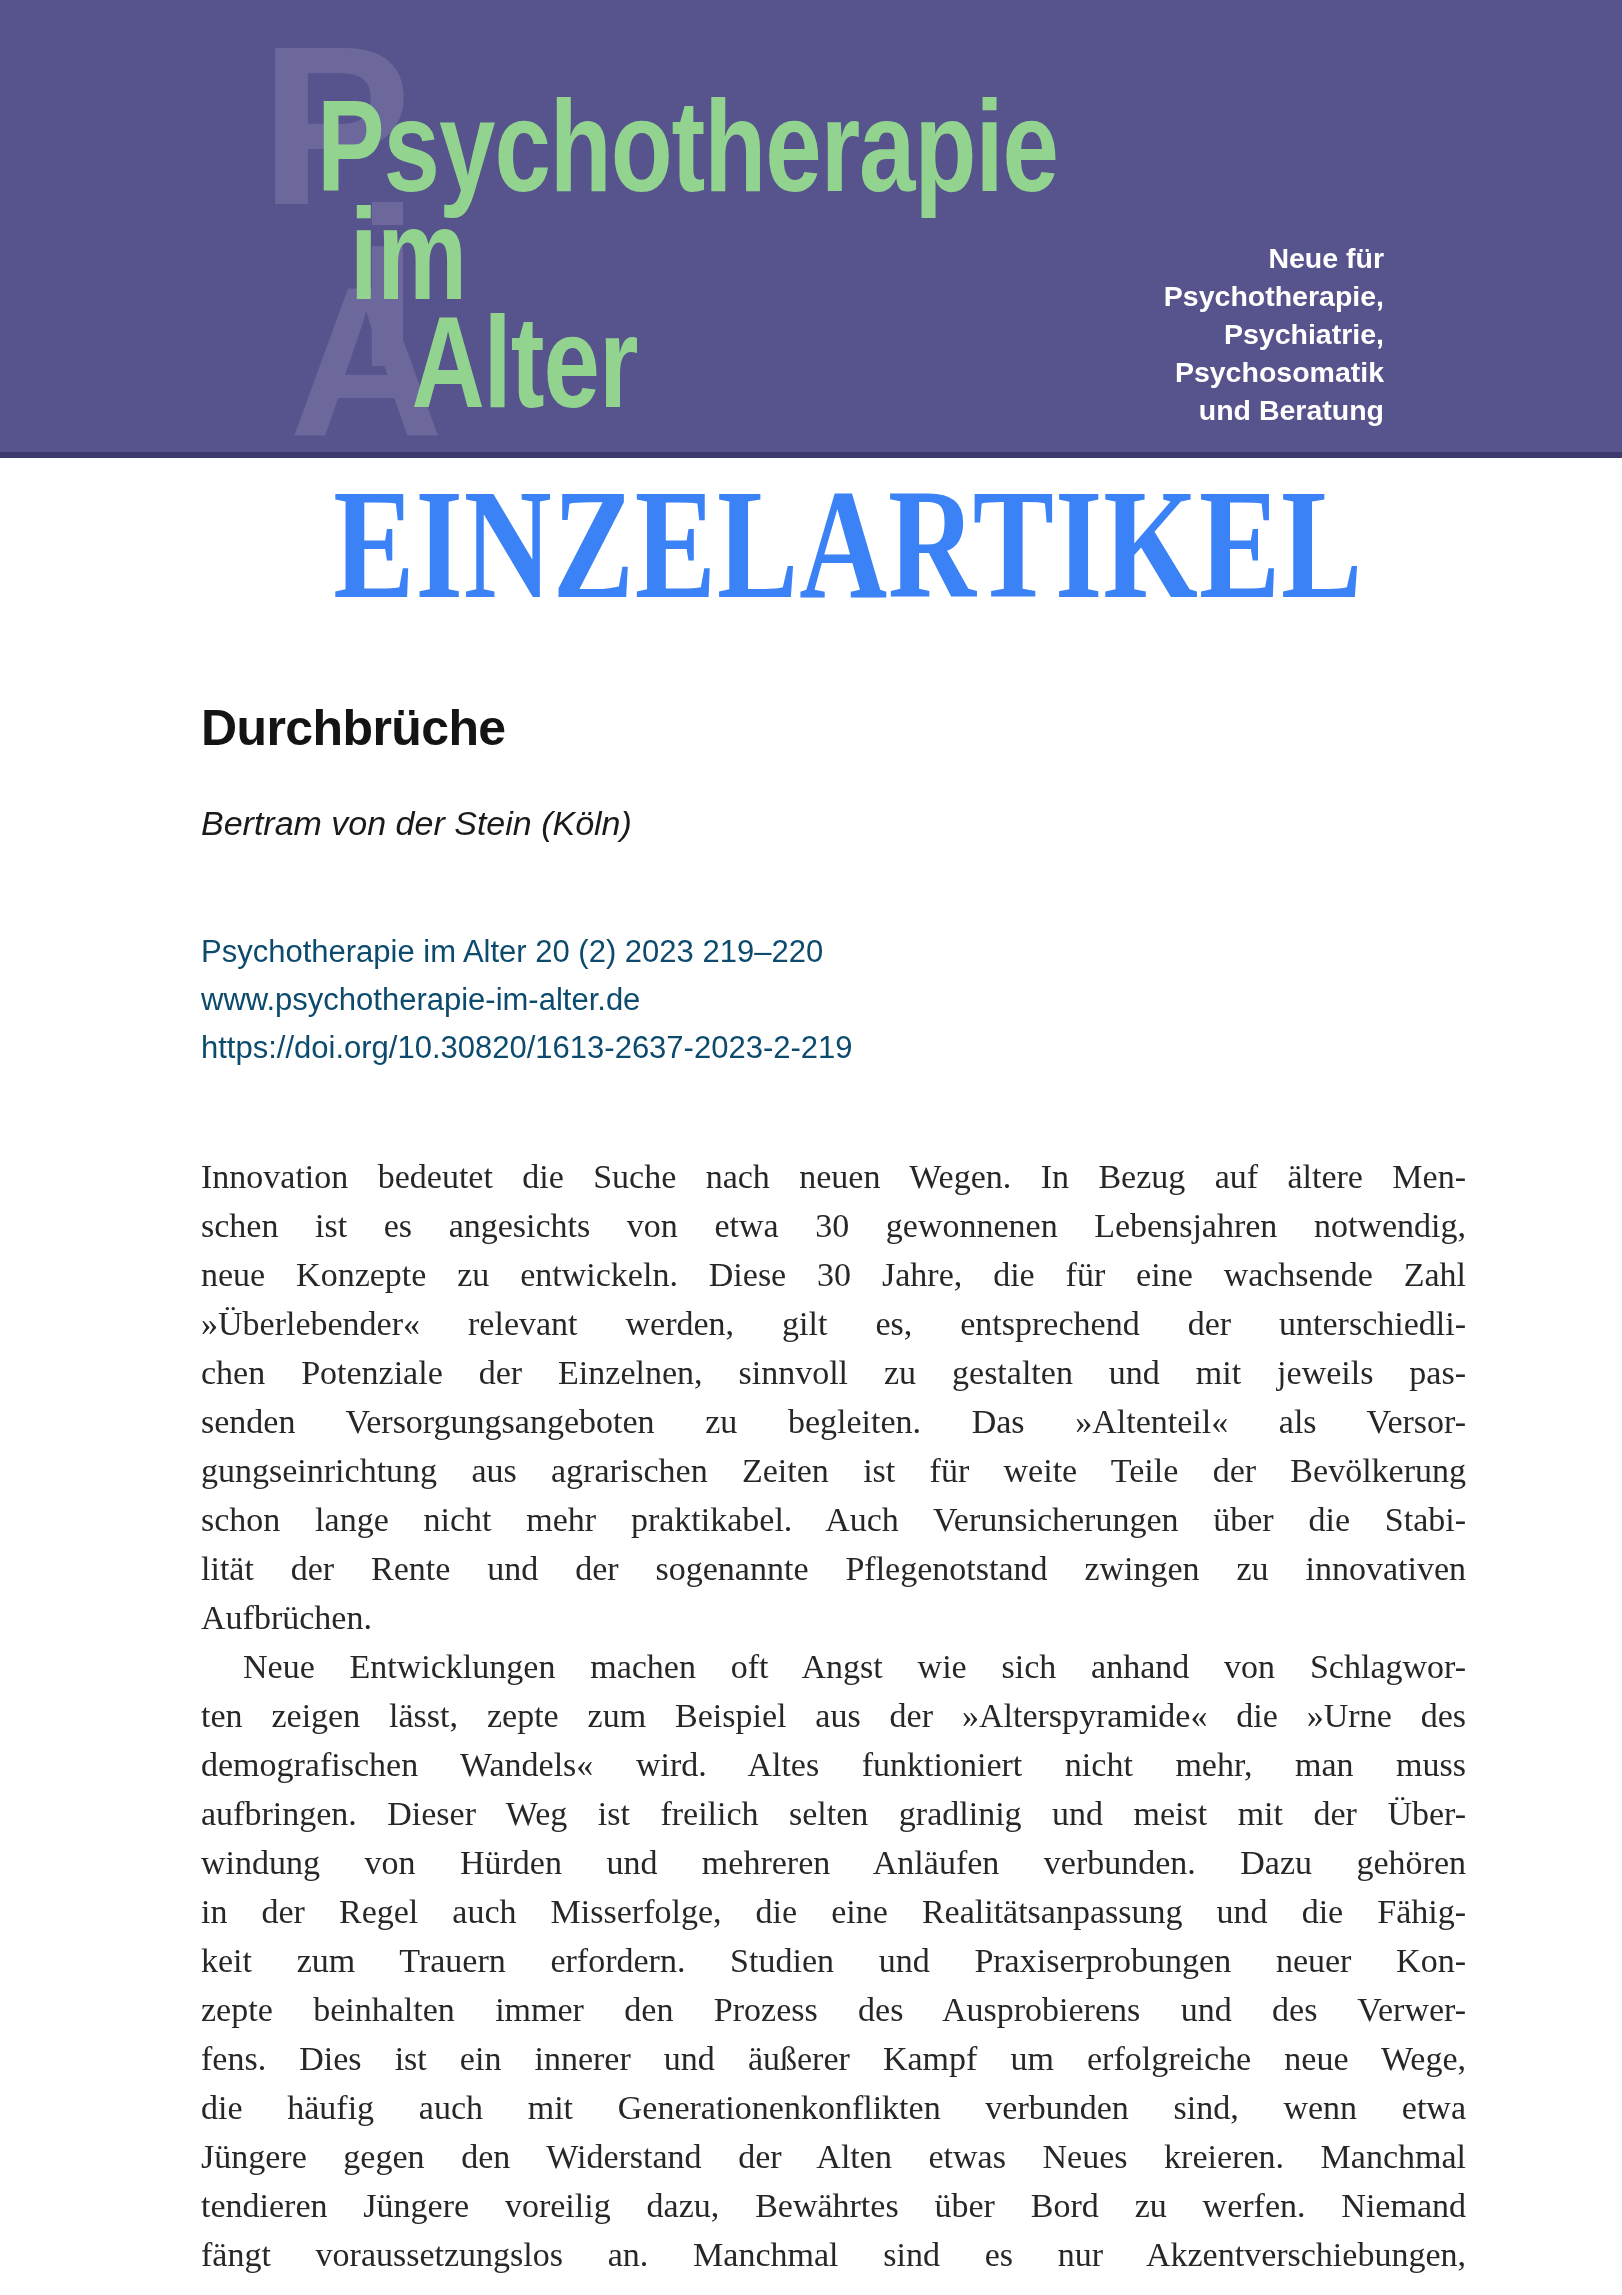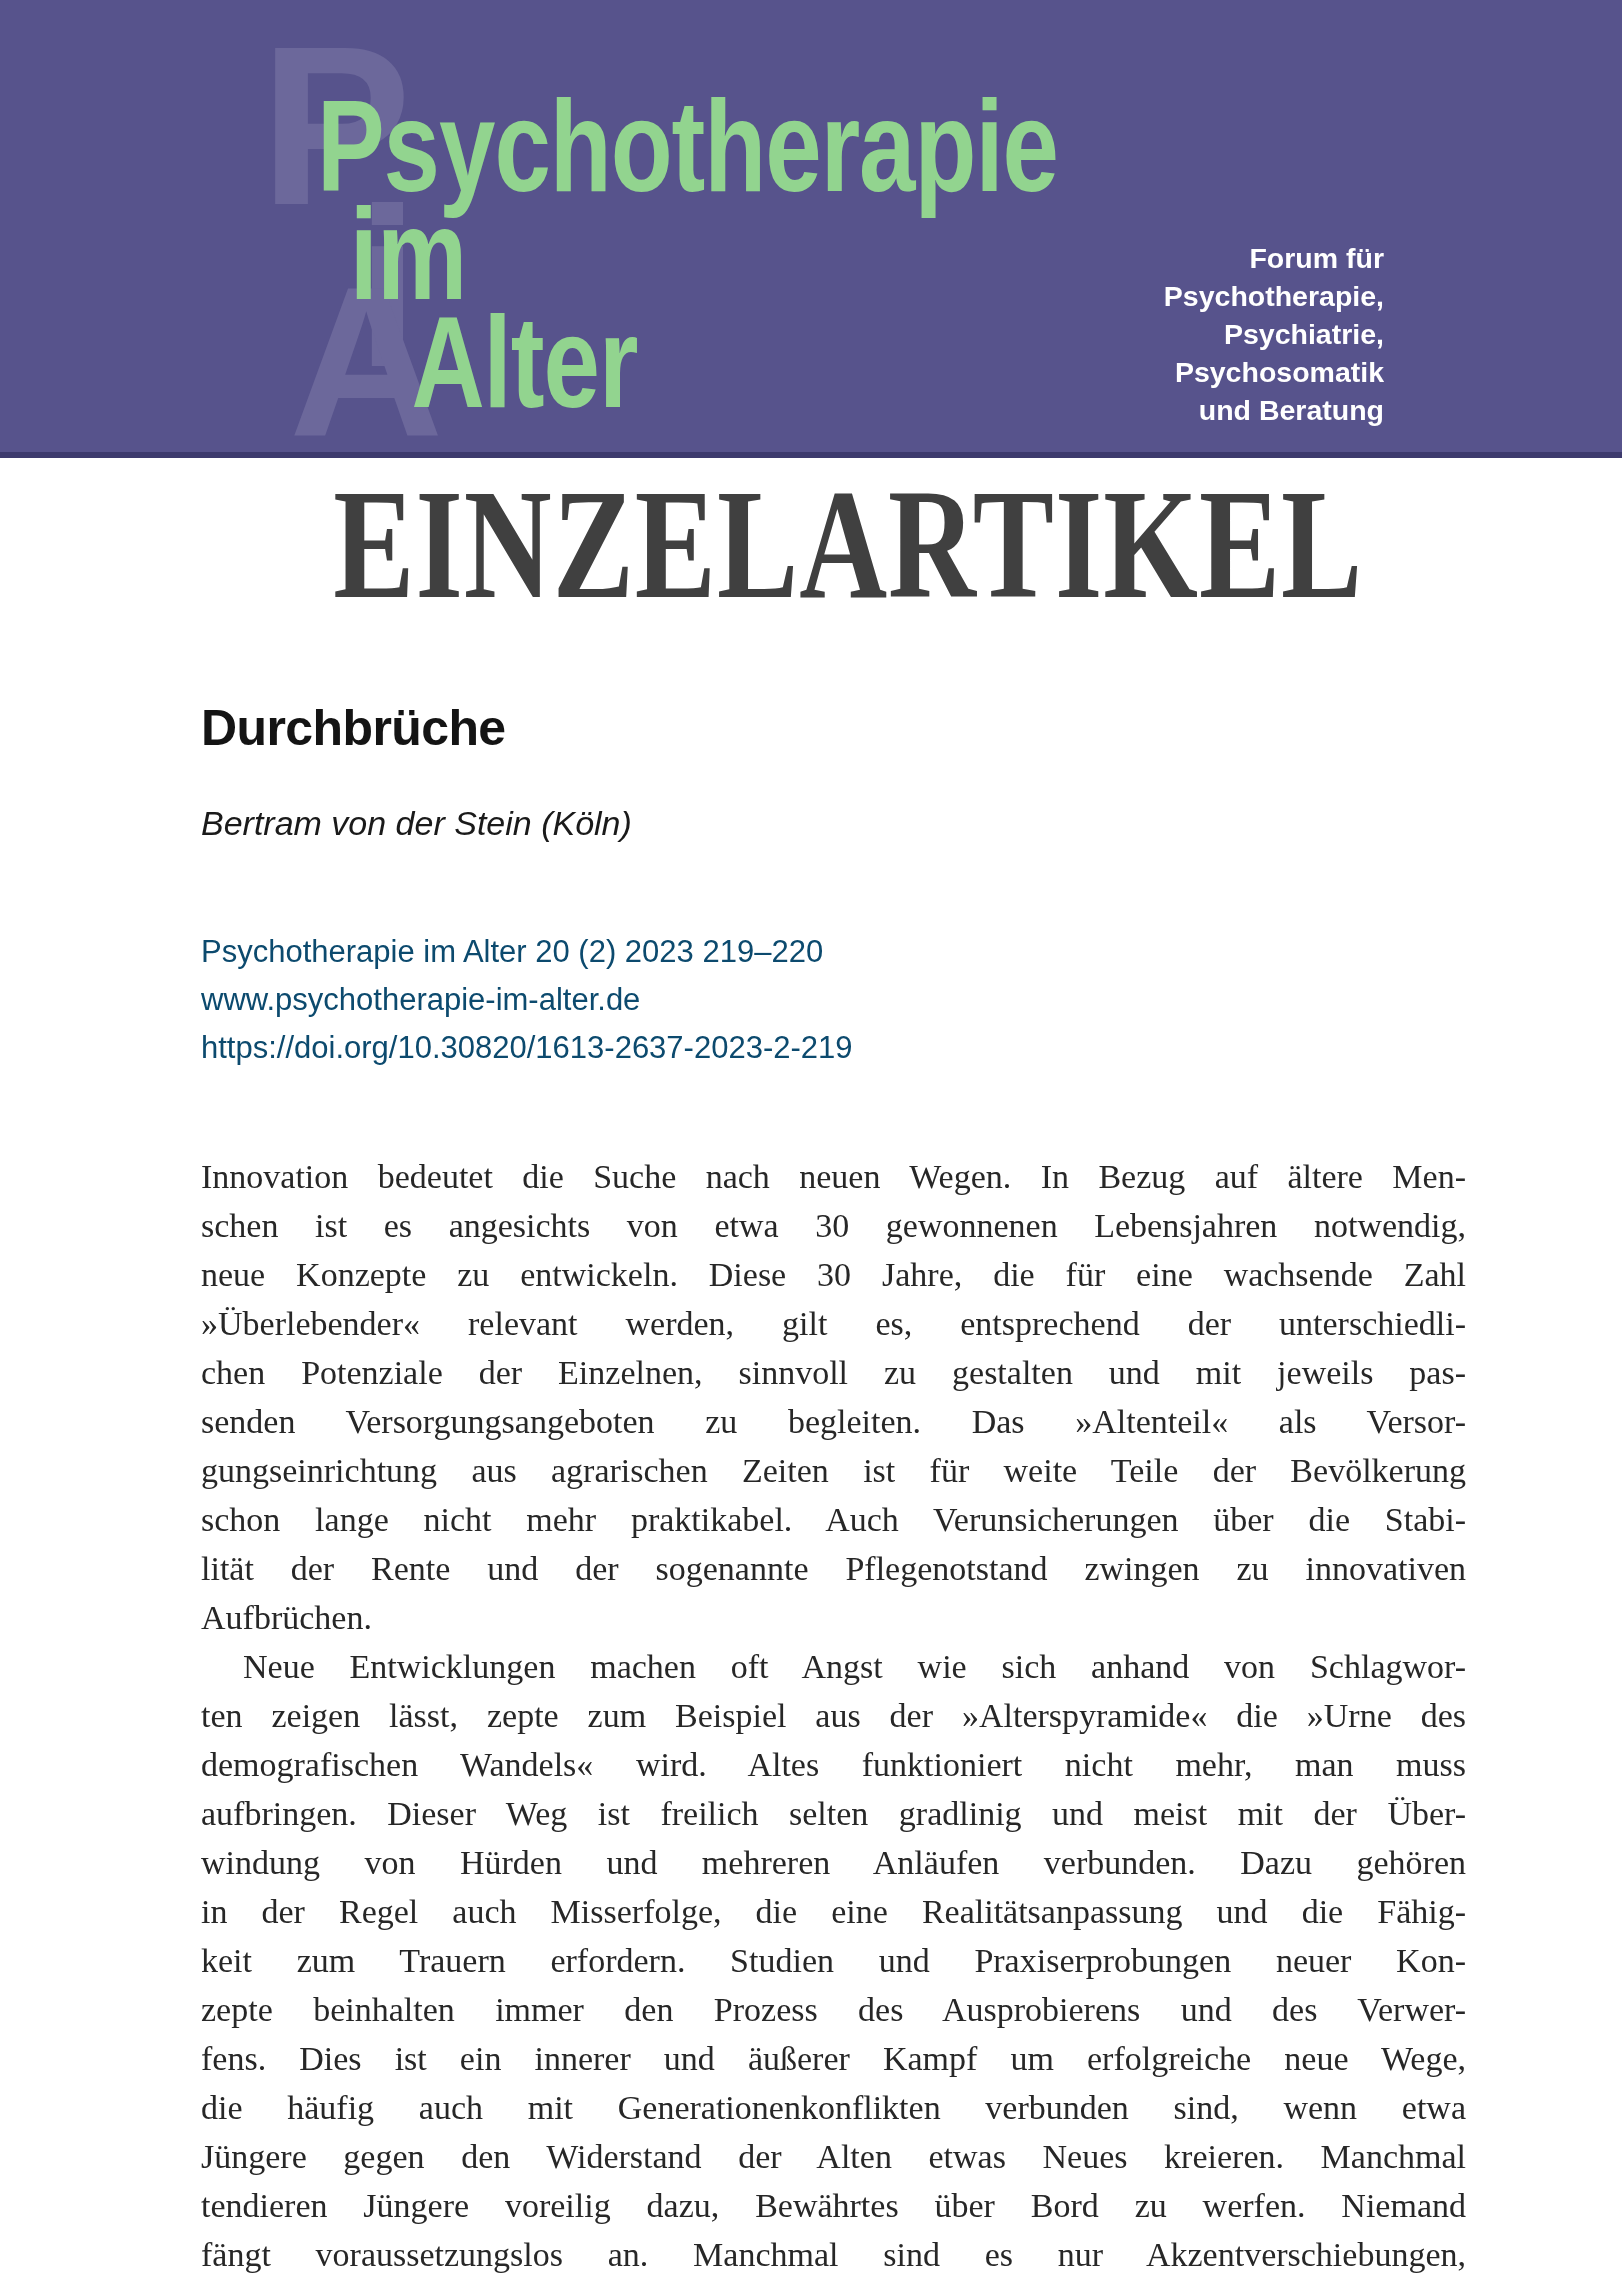--- a/index.html
+++ b/index.html
@@ -44,21 +44,21 @@
     font-size:28.5px;font-weight:bold;line-height:38px;
     letter-spacing:0px;
   }
   
   .section-title{
     position:absolute;left:188px;top:467px;width:1265px;
     text-align:left;
     font-family:"Liberation Serif", serif;
     font-weight:bold;
     font-size:156px;line-height:1;
-    color:#404040;
+    color:#3b82f6;
     white-space:nowrap;
   }
   .section-title .squeeze{
     display:inline-block;
     transform:scaleX(0.78);
     letter-spacing:1.3px;
   }
   
   .article-title{
     position:absolute;left:201px;top:703px;
@@ -102,21 +102,21 @@
     <div class="ghost ghost-i">i</div>
     <div class="ghost ghost-a">A</div>
 
     <div class="logo-text">
       <div>Psychotherapie</div>
       <div class="logo-line2">im</div>
       <div class="logo-line3">Alter</div>
     </div>
 
     <div class="tagline">
-      <div>Forum für</div>
+      <div>Neue für</div>
       <div>Psychotherapie,</div>
       <div>Psychiatrie,</div>
       <div>Psychosomatik</div>
       <div>und Beratung</div>
     </div>
   </div>
 
   <div class="section-title">
     <span class="squeeze">EINZELARTIKEL</span>
   </div>

